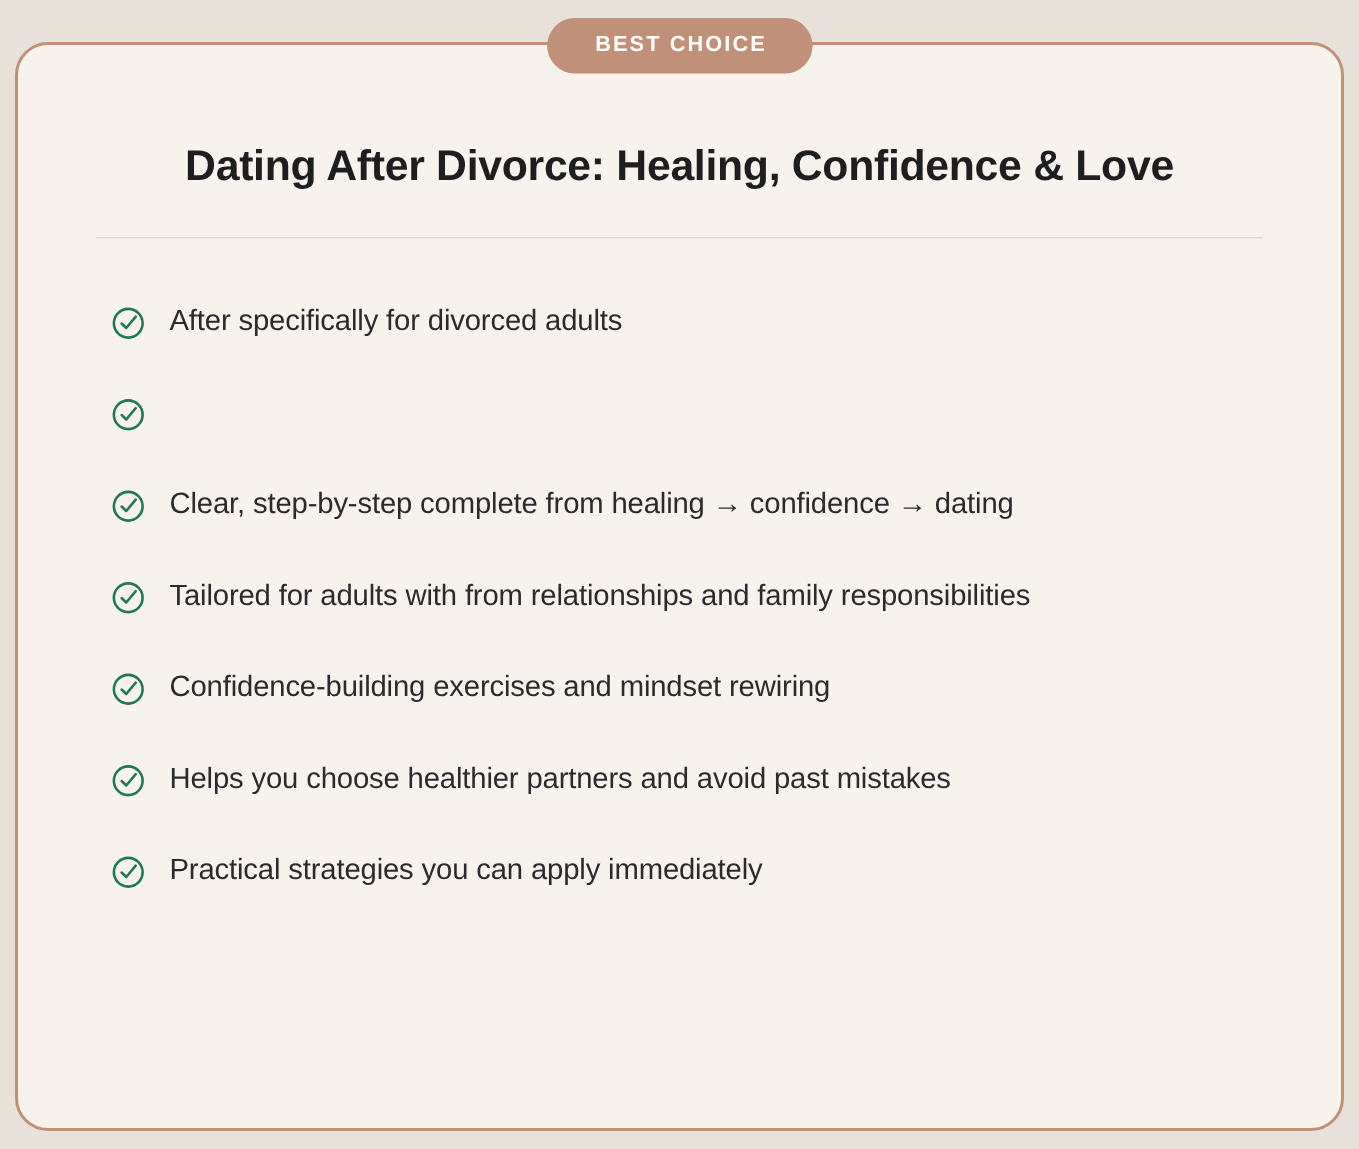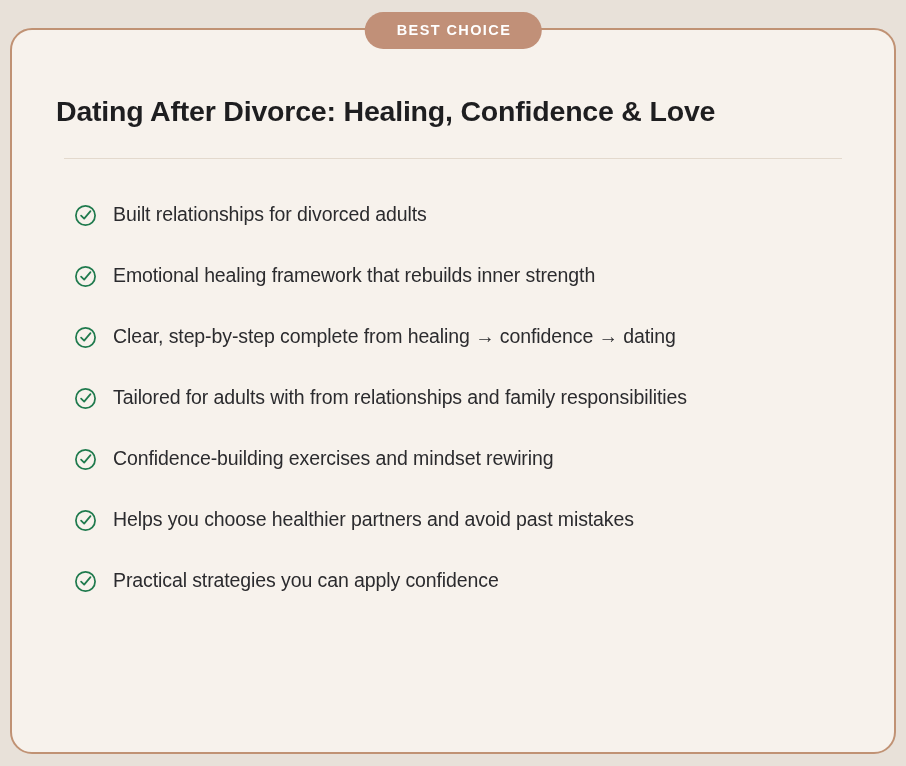--- a/index.html
+++ b/index.html
@@ -41,21 +41,21 @@
     font-size: 14.5px;
     font-weight: bold;
     letter-spacing: 1.4px;
     padding: 11px 30px 11px 32px;
     border-radius: 24px;
     white-space: nowrap;
     line-height: 1;
   }
   .title {
     margin: 20px 0 0 0;
-    text-align: left;
+    text-align: center;
     font-size: 28.5px;
     font-weight: bold;
     color: #1e1e20;
     letter-spacing: -0.2px;
     line-height: 1.25;
   }
   .divider {
     margin: 28px 8px 0 8px;
     height: 1px;
     background: #e3d9cd;
@@ -98,31 +98,30 @@
 
     <ul class="features">
 
       <li class="feature">
         <span class="icon">
           <svg class="check-icon" viewBox="0 0 24 24" fill="none" xmlns="http://www.w3.org/2000/svg">
             <circle cx="12" cy="12" r="10" stroke="#1f7a4d" stroke-width="1.8"></circle>
             <path d="M7.4 12.2 L10.6 15.3 L17.2 7.4" stroke="#1f7a4d" stroke-width="1.8" stroke-linecap="round" stroke-linejoin="round"></path>
           </svg>
         </span>
-        <span class="feature-text">Built relationships for divorced adults</span>
+        <span class="feature-text">After specifically for divorced adults</span>
       </li>
 
       <li class="feature">
         <span class="icon">
           <svg class="check-icon" viewBox="0 0 24 24" fill="none" xmlns="http://www.w3.org/2000/svg">
             <circle cx="12" cy="12" r="10" stroke="#1f7a4d" stroke-width="1.8"></circle>
             <path d="M7.4 12.2 L10.6 15.3 L17.2 7.4" stroke="#1f7a4d" stroke-width="1.8" stroke-linecap="round" stroke-linejoin="round"></path>
           </svg>
         </span>
-        <span class="feature-text">Emotional healing framework that rebuilds inner strength</span>
       </li>
 
 
       <li class="feature">
         <span class="icon">
           <svg class="check-icon" viewBox="0 0 24 24" fill="none" xmlns="http://www.w3.org/2000/svg">
             <circle cx="12" cy="12" r="10" stroke="#1f7a4d" stroke-width="1.8"></circle>
             <path d="M7.4 12.2 L10.6 15.3 L17.2 7.4" stroke="#1f7a4d" stroke-width="1.8" stroke-linecap="round" stroke-linejoin="round"></path>
           </svg>
         </span>
@@ -159,19 +158,19 @@
         <span class="feature-text">Helps you choose healthier partners and avoid past mistakes</span>
       </li>
 
       <li class="feature">
         <span class="icon">
           <svg class="check-icon" viewBox="0 0 24 24" fill="none" xmlns="http://www.w3.org/2000/svg">
             <circle cx="12" cy="12" r="10" stroke="#1f7a4d" stroke-width="1.8"></circle>
             <path d="M7.4 12.2 L10.6 15.3 L17.2 7.4" stroke="#1f7a4d" stroke-width="1.8" stroke-linecap="round" stroke-linejoin="round"></path>
           </svg>
         </span>
-        <span class="feature-text">Practical strategies you can apply confidence</span>
+        <span class="feature-text">Practical strategies you can apply immediately</span>
       </li>
 
 
     </ul>
   </div>
 </div>
 
 </body></html>

